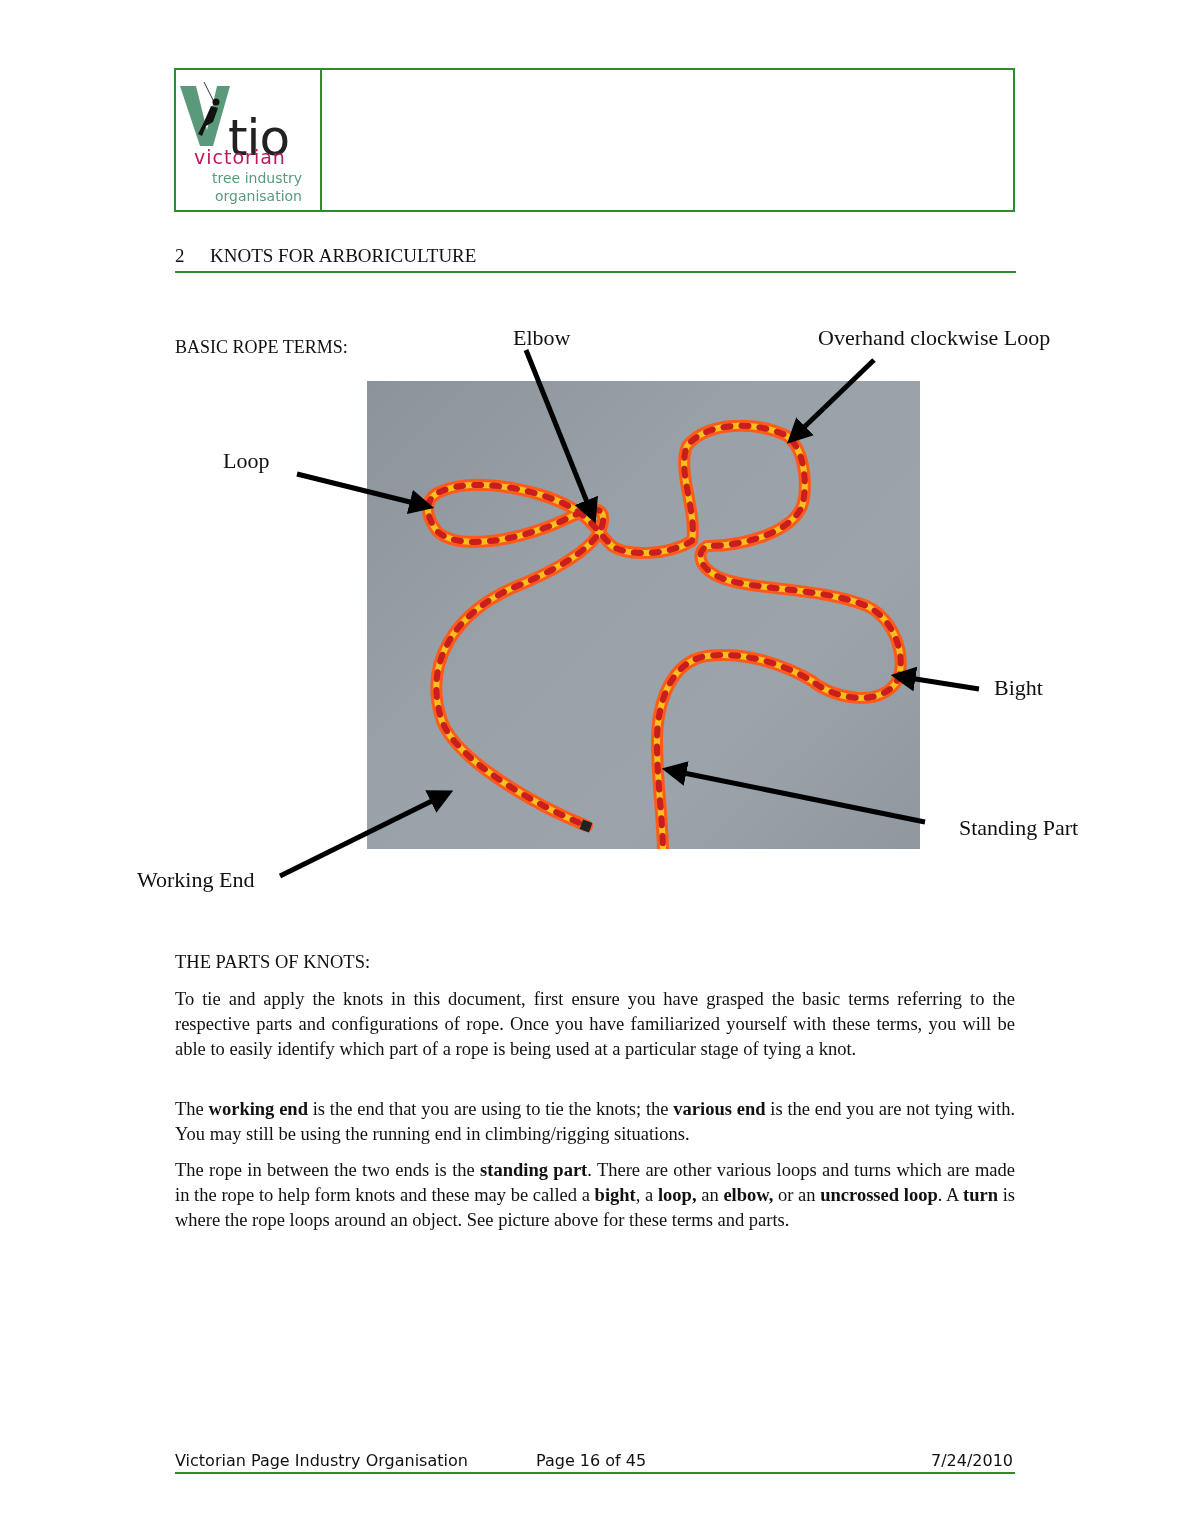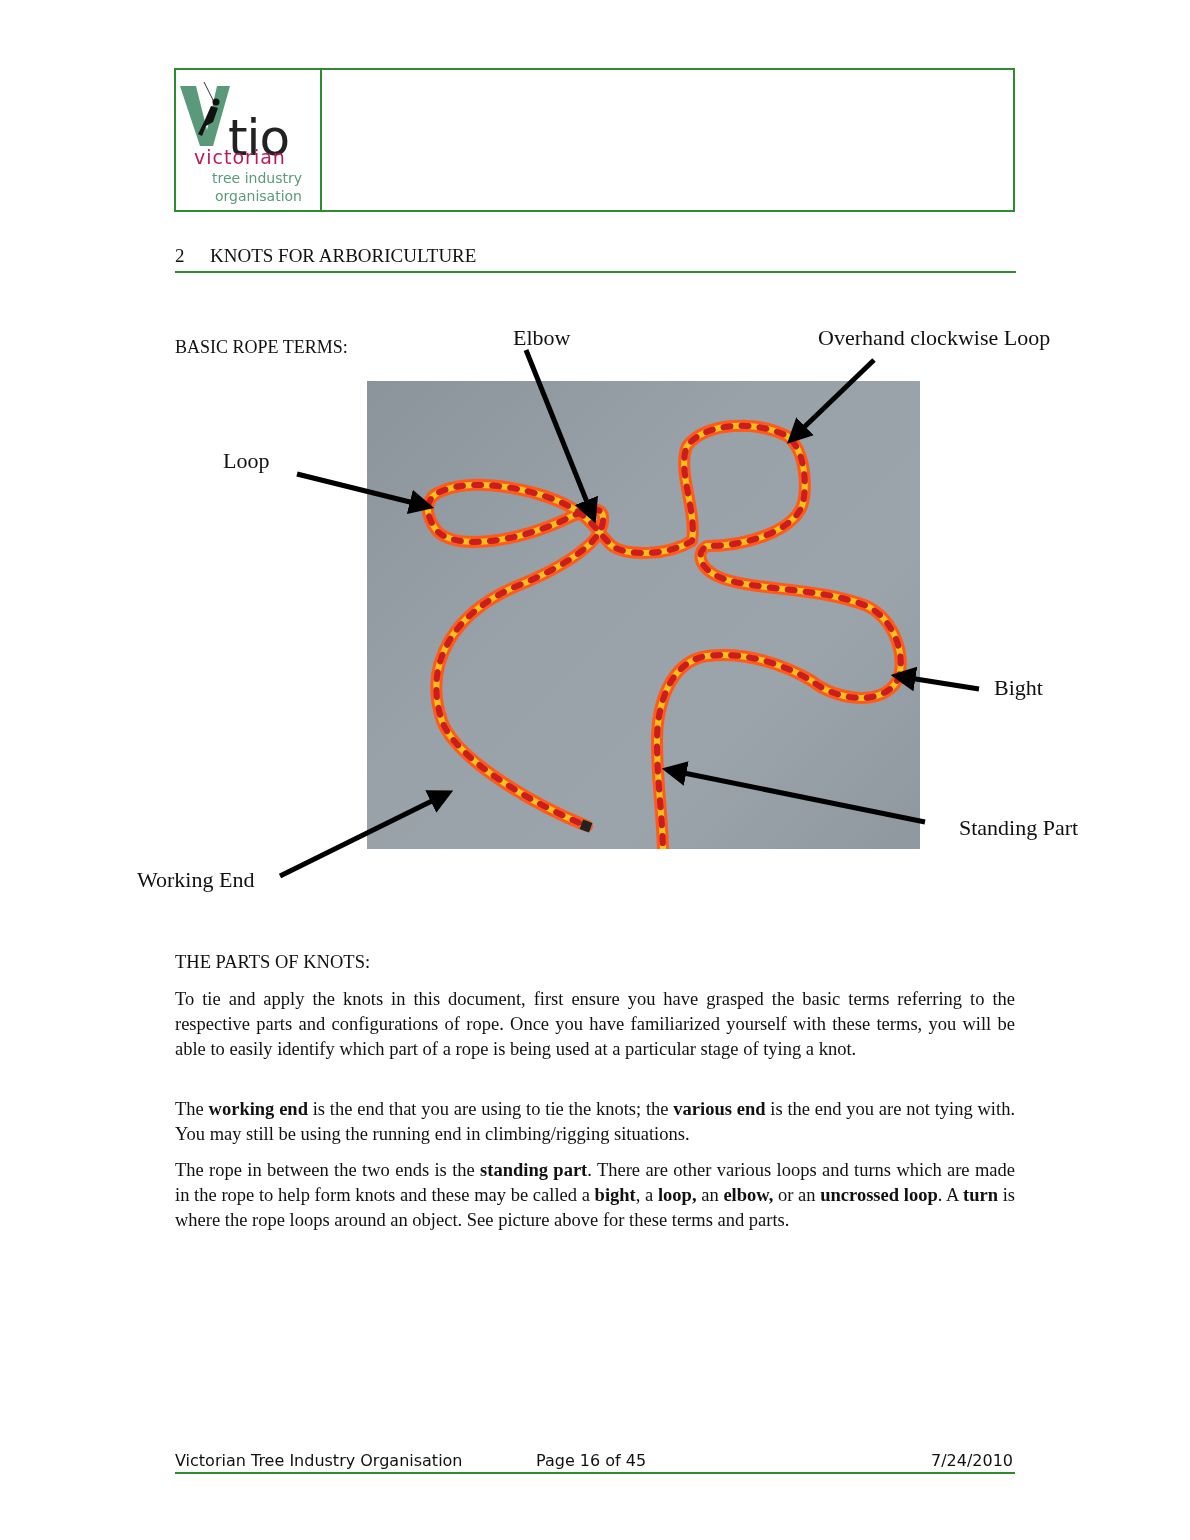--- a/index.html
+++ b/index.html
@@ -120,16 +120,16 @@
 
 <div class="parts-heading">THE PARTS OF KNOTS:</div>
 
 <div class="para p1">To tie and apply the knots in this document, first ensure you have grasped the basic terms referring to the respective parts and configurations of rope. Once you have familiarized yourself with these terms, you will be able to easily identify which part of a rope is being used at a particular stage of tying a knot.</div>
 
 <div class="para p2"><span>The </span><b>working end</b><span> is the end that you are using to tie the knots; the </span><b>various end</b><span> is the end you are not tying with. You may still be using the running end in climbing/rigging situations.</span></div>
 
 <div class="para p3"><span>The rope in between the two ends is the </span><b>standing part</b><span>.  There are other various loops and turns which are made in the rope to help form knots and these may be called a </span><b>bight</b><span>, a </span><b>loop,</b><span> an </span><b>elbow,</b><span> or an </span><b>uncrossed loop</b><span>. A </span><b>turn</b><span> is where the rope loops around an object. See picture above for these terms and parts.</span></div>
 
 <div class="footer">
-  <span class="f-left">Victorian Tree Industry Organisation</span>
+  <span class="f-left">Victorian Page Industry Organisation</span>
   <span class="f-mid">Page 16 of 45</span>
   <span class="f-right">7/24/2010</span>
 </div>
 
 </body></html>

